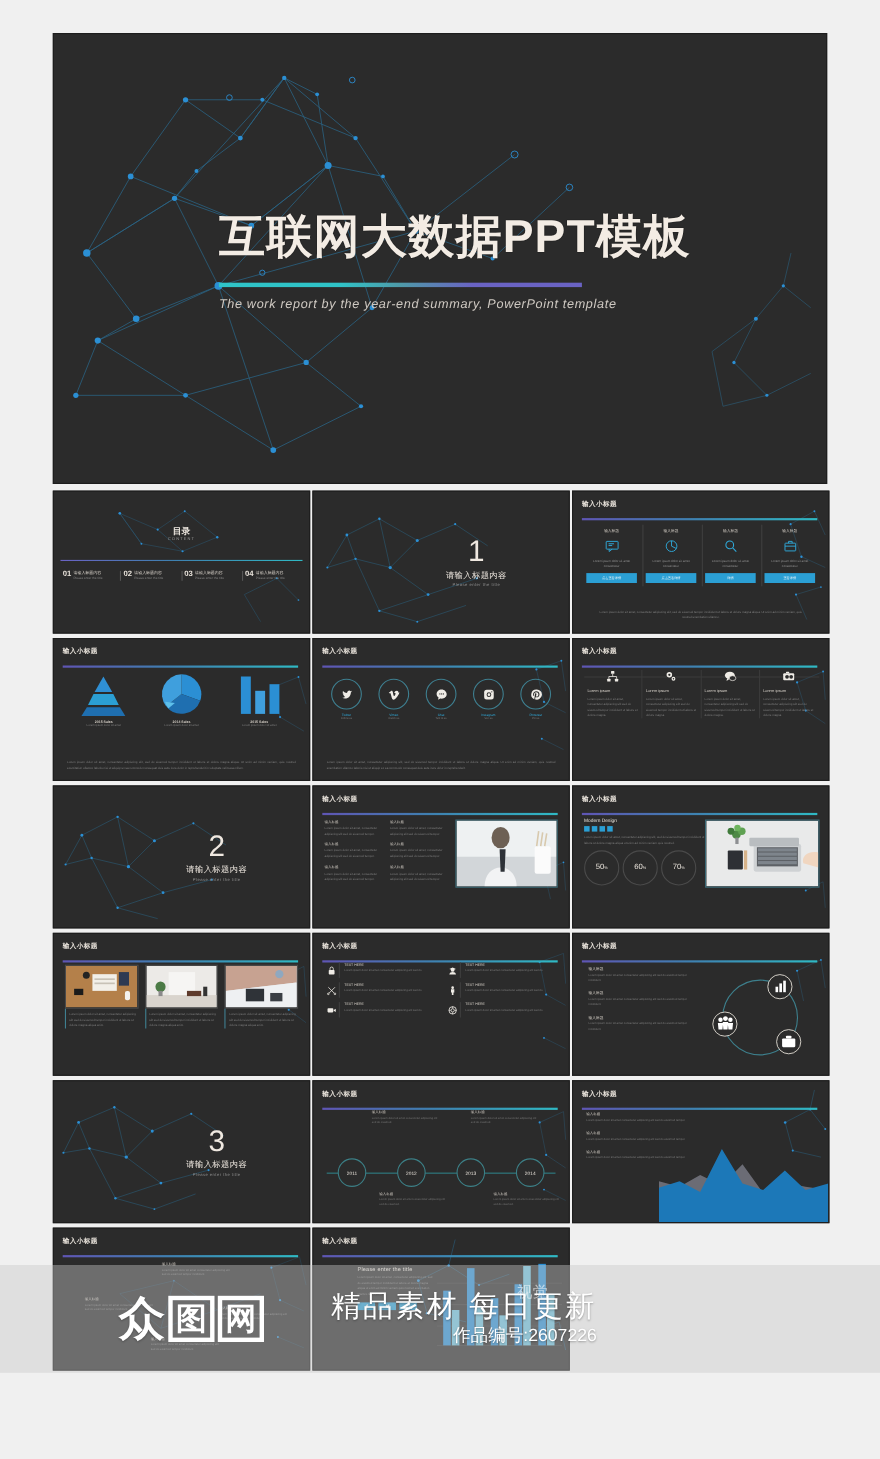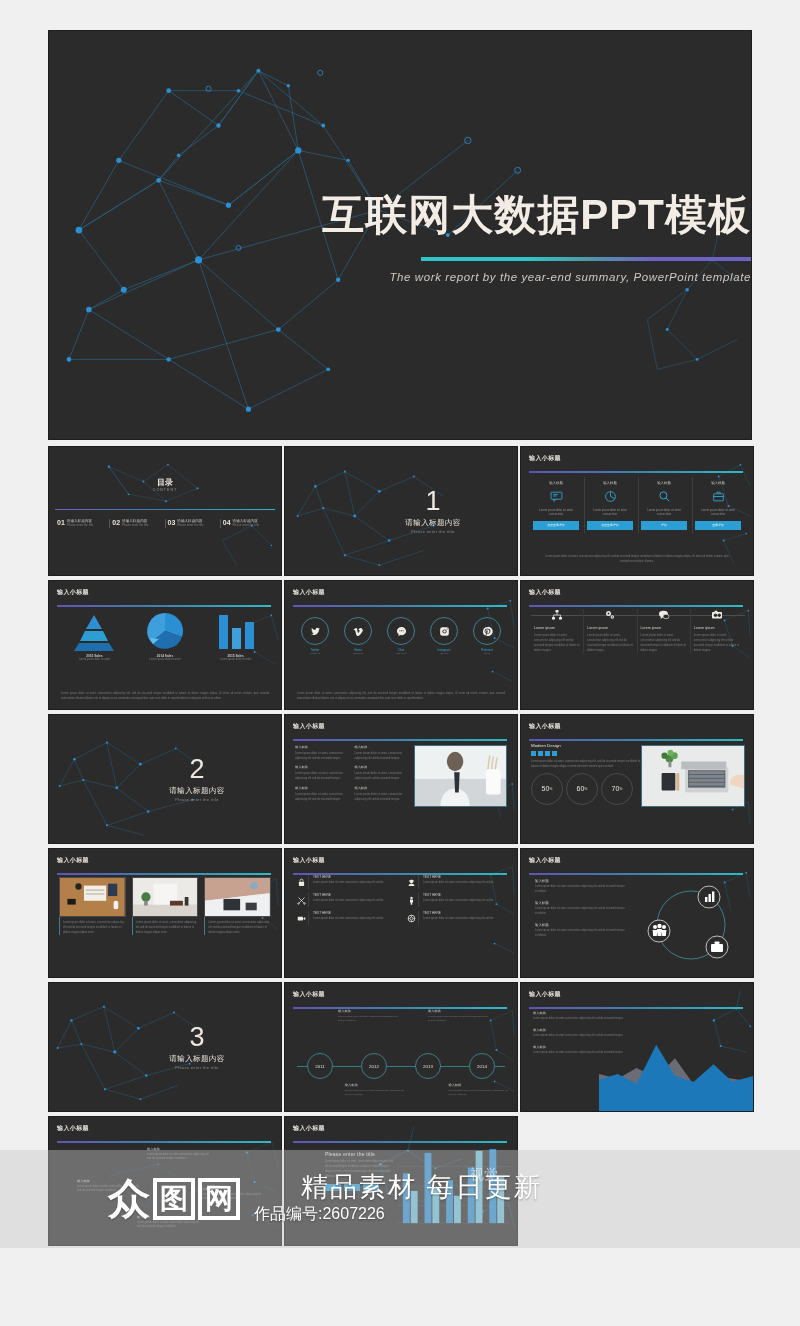--- a/index.html
+++ b/index.html
@@ -25,21 +25,21 @@
   .netbg svg { width: 100%; height: 100%; display: block; }
 
   
   .hero {
     position: absolute; left: 48px; top: 30px;
     width: 704px; height: 410px;
   }
   .hero-inner {
     position: absolute; inset: 0;
     display: flex; flex-direction: column;
-    align-items: flex-end; justify-content: center;
+    align-items: flex-start; justify-content: center;
     padding-left: 150px;
   }
   .hero-title {
     font-size: 42px; letter-spacing: 1px;
     color: #f3ece4; font-weight: 700;
     text-shadow: 0 0 1px #000;
     white-space: nowrap;
   }
   .hero-rule {
     width: 330px; height: 4px; margin: 14px 0 10px 0;
@@ -212,21 +212,21 @@
   
   .wm { position:absolute; left:0; top:1150px; width:800px; height:98px;
         background:rgba(200,200,200,0.42); z-index:50;
         display:flex; align-items:center; }
   .wm-logo { margin-left:108px; display:flex; gap:3px; align-items:center;}
   .wm-box { width:42px; height:42px; border:4px solid #fff; display:flex;
             align-items:center; justify-content:center;}
   .wm-right { margin-left:14px; color:#fff; }
   .wm-r1 { font-size:27px; font-weight:400; letter-spacing:2px; line-height:1.05;
            text-shadow:0 1px 2px rgba(0,0,0,.35);margin-left:47px; }
-  .wm-r2 { font-size:16px; text-align:left; margin-top:2px;
+  .wm-r2 { font-size:16px; text-align:right; margin-top:2px;
            text-shadow:0 1px 2px rgba(0,0,0,.35); }
   .wm-ghost { position:absolute; left:470px; top:16px; font-size:14px;
               color:rgba(255,255,255,.55); }
 </style>
 </head>
 <body>
 
 <div class="page">
 
   <div class="slide hero">

